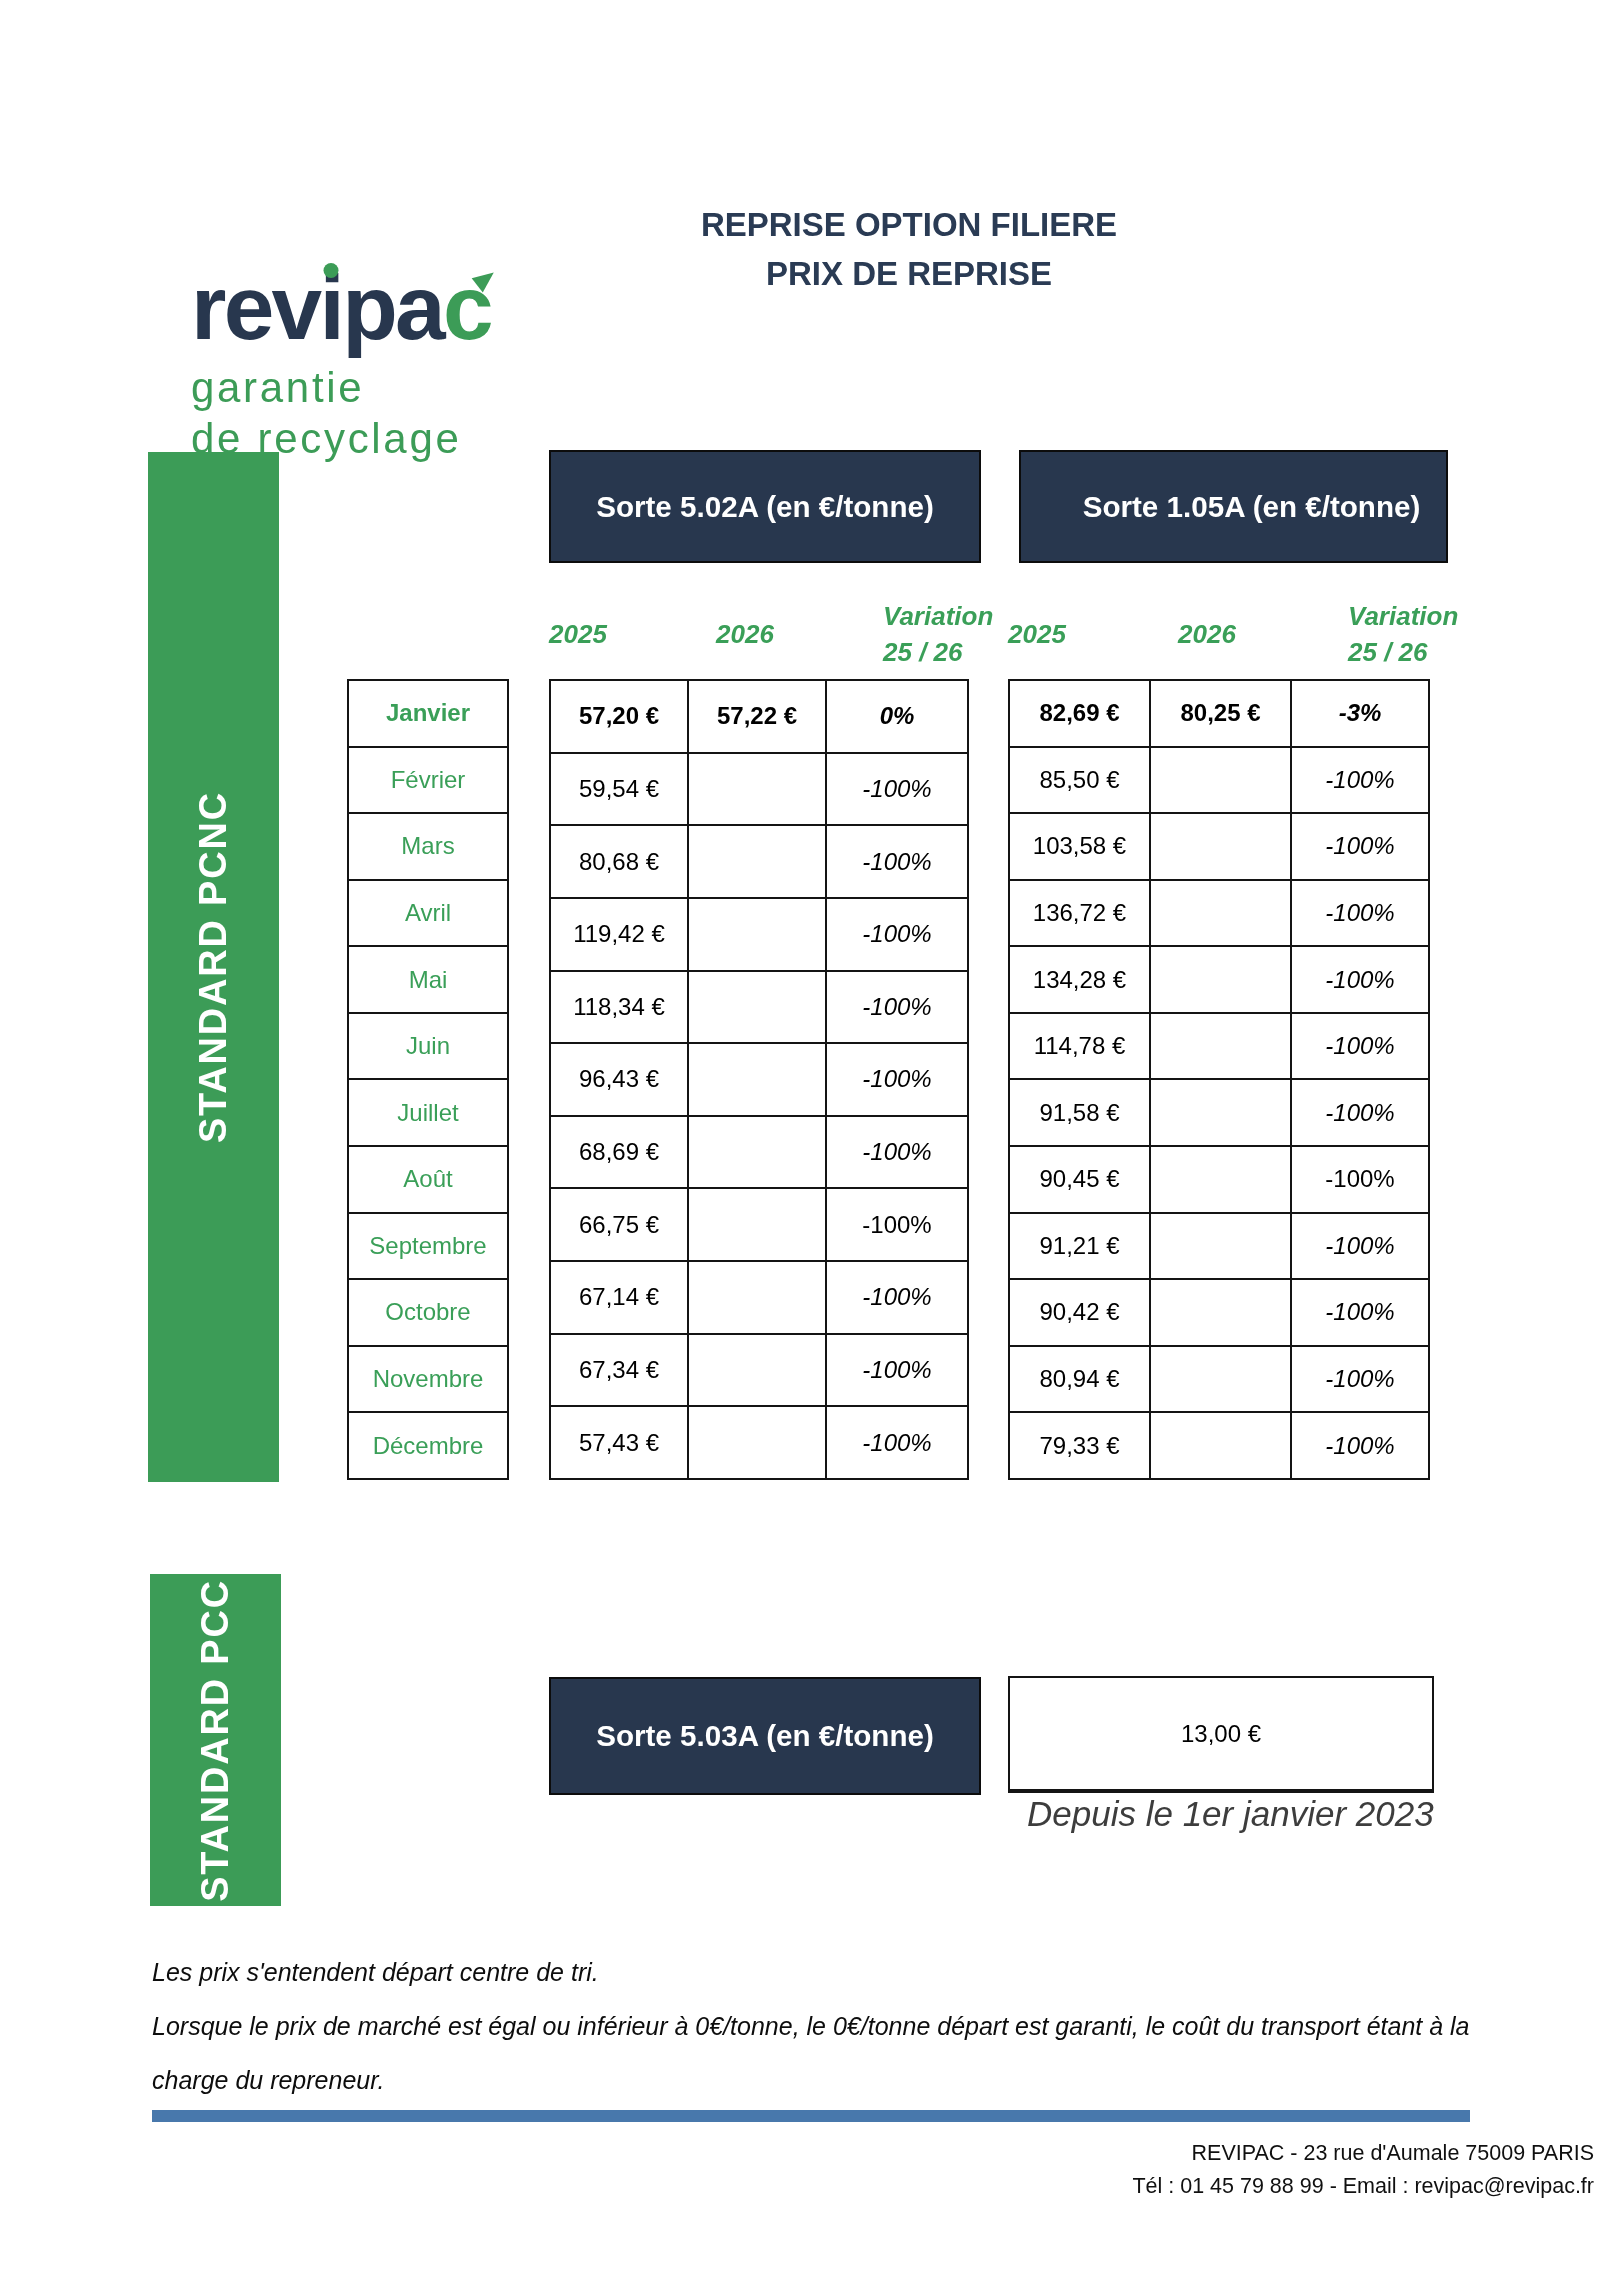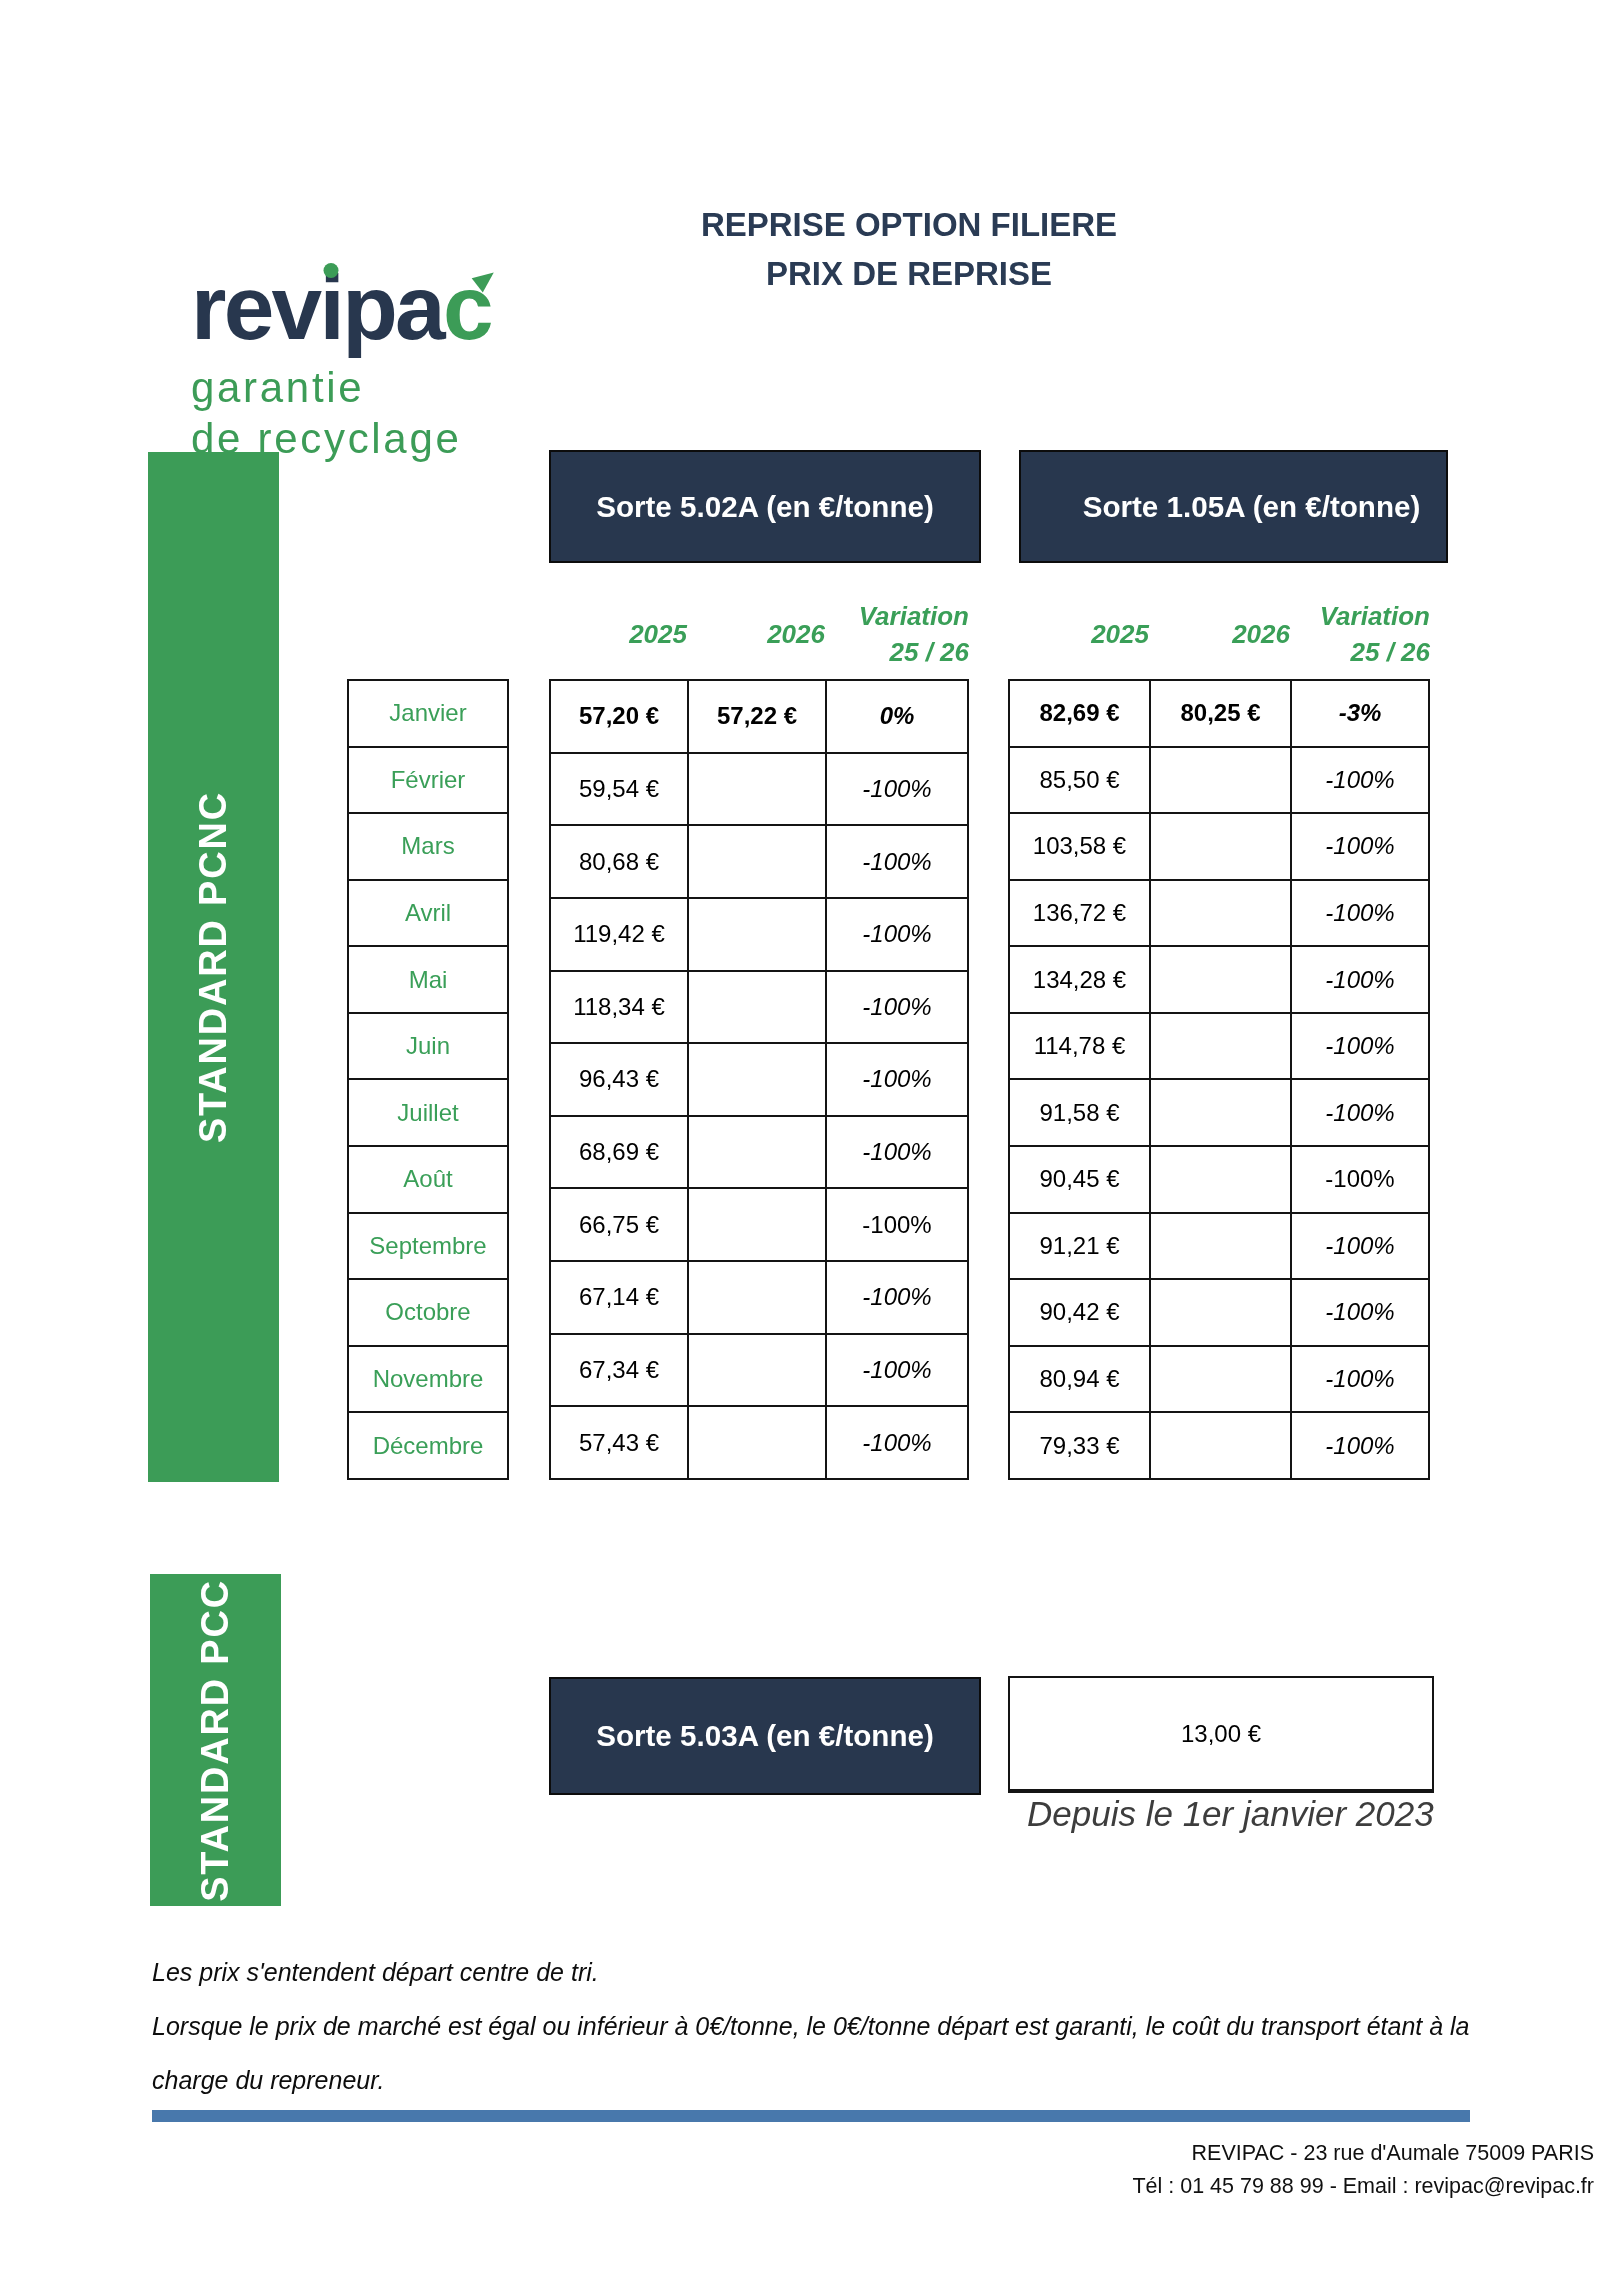--- a/index.html
+++ b/index.html
@@ -31,31 +31,31 @@
 
   
   .navy{position:absolute;background:#28374E;border:2.7px solid #0c0c0c;color:#fff;
     font-weight:bold;font-size:29.6px;display:flex;align-items:center;justify-content:center;}
   .nh1{left:549px;top:450px;width:428px;height:109px;}
   .nh2{left:1019px;top:450px;width:389px;height:109px;padding-left:36px;}
   .nh3{left:549px;top:1677px;width:428px;height:114px;}
 
   
   .years{position:absolute;top:589px;height:91px;display:grid;
-    color:#3A9F58;font-weight:bold;font-style:italic;font-size:26px;text-align:right;}
+    color:#3A9F58;font-weight:bold;font-style:italic;font-size:26px;text-align:left;gap:29px;}
   .y1{left:549px;width:420px;grid-template-columns:138px 138px auto;}
   .y2{left:1008px;width:422px;grid-template-columns:141px 141px auto;}
   .years .cell{display:flex;flex-direction:column;justify-content:center;line-height:1.35;}
 
   
   table{border-collapse:collapse;table-layout:fixed;}
   td{border:2.7px solid #141414;text-align:center;padding:0;vertical-align:middle;}
   .months{position:absolute;left:347px;top:679px;width:162px;height:801px;}
   .months td{color:#3A9F58;font-size:24px;}
-  .months tr:first-child td{font-weight:normal;}
+  .months tr:first-child td{font-weight:bold;}
   .dtable{position:absolute;top:679px;height:801px;font-size:24px;}
   .dt1{left:549px;width:420px;}
   .dt2{left:1008px;width:422px;border-radius:29px;}
   tr{height:66px;}
   .b{font-weight:bold;}
   .i{font-style:italic;}
 
   
   .price-box{position:absolute;left:1008px;top:1676px;width:422px;height:111px;
     border:2.7px solid #141414;border-bottom-width:4.5px;background:#fff;

